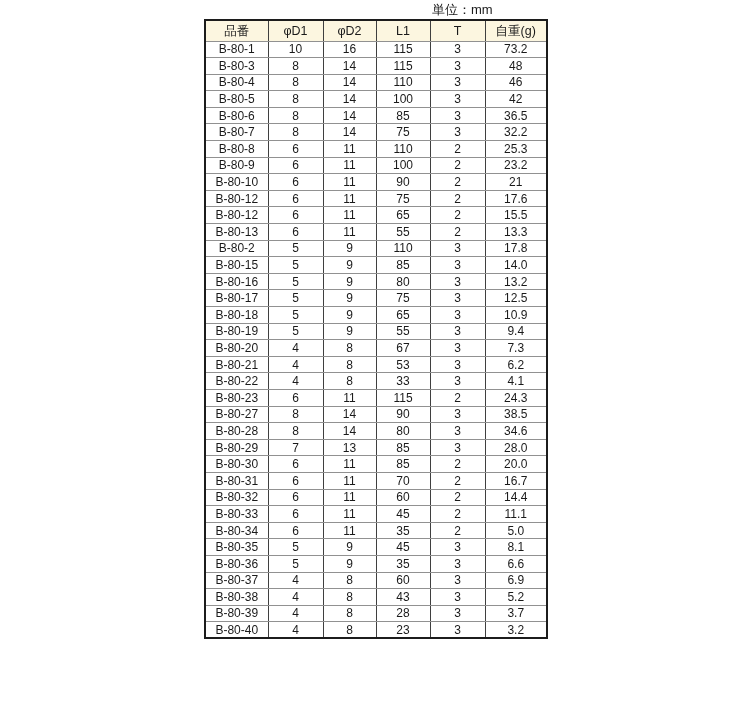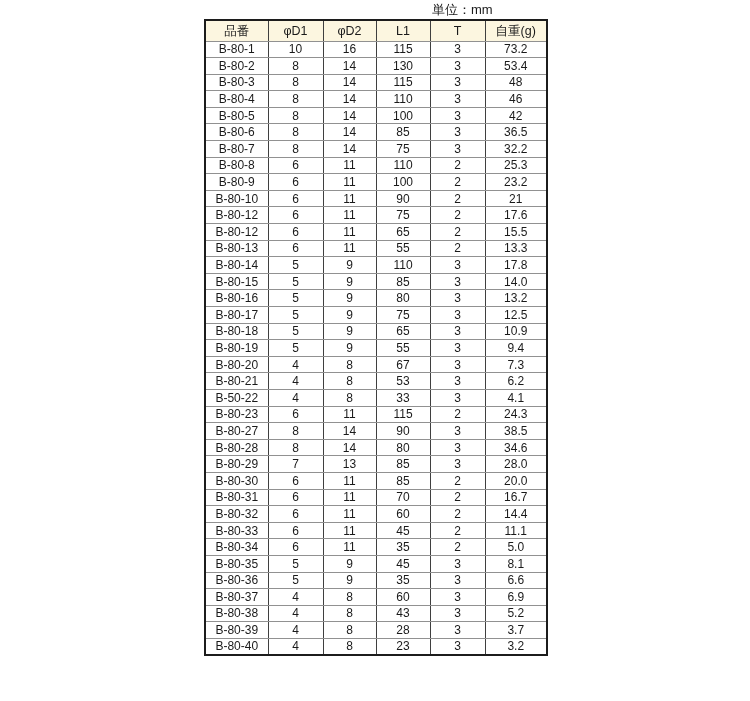--- a/index.html
+++ b/index.html
@@ -98,181 +98,173 @@
     <tbody>
         <tr>
           <td>B-80-1</td>
           <td>10</td>
           <td>16</td>
           <td>115</td>
           <td>3</td>
           <td>73.2</td>
         </tr>
         <tr>
+          <td>B-80-3</td>
+          <td>8</td>
+          <td>14</td>
+          <td>115</td>
+          <td>3</td>
+          <td>48</td>
+        </tr>
+        <tr>
+          <td>B-80-4</td>
+          <td>8</td>
+          <td>14</td>
+          <td>110</td>
+          <td>3</td>
+          <td>46</td>
+        </tr>
+        <tr>
+          <td>B-80-5</td>
+          <td>8</td>
+          <td>14</td>
+          <td>100</td>
+          <td>3</td>
+          <td>42</td>
+        </tr>
+        <tr>
+          <td>B-80-6</td>
+          <td>8</td>
+          <td>14</td>
+          <td>85</td>
+          <td>3</td>
+          <td>36.5</td>
+        </tr>
+        <tr>
+          <td>B-80-7</td>
+          <td>8</td>
+          <td>14</td>
+          <td>75</td>
+          <td>3</td>
+          <td>32.2</td>
+        </tr>
+        <tr>
+          <td>B-80-8</td>
+          <td>6</td>
+          <td>11</td>
+          <td>110</td>
+          <td>2</td>
+          <td>25.3</td>
+        </tr>
+        <tr>
+          <td>B-80-9</td>
+          <td>6</td>
+          <td>11</td>
+          <td>100</td>
+          <td>2</td>
+          <td>23.2</td>
+        </tr>
+        <tr>
+          <td>B-80-10</td>
+          <td>6</td>
+          <td>11</td>
+          <td>90</td>
+          <td>2</td>
+          <td>21</td>
+        </tr>
+        <tr>
+          <td>B-80-12</td>
+          <td>6</td>
+          <td>11</td>
+          <td>75</td>
+          <td>2</td>
+          <td>17.6</td>
+        </tr>
+        <tr>
+          <td>B-80-12</td>
+          <td>6</td>
+          <td>11</td>
+          <td>65</td>
+          <td>2</td>
+          <td>15.5</td>
+        </tr>
+        <tr>
+          <td>B-80-13</td>
+          <td>6</td>
+          <td>11</td>
+          <td>55</td>
+          <td>2</td>
+          <td>13.3</td>
+        </tr>
+        <tr>
           <td>B-80-2</td>
-          <td>8</td>
-          <td>14</td>
-          <td>130</td>
-          <td>3</td>
-          <td>53.4</td>
-        </tr>
-        <tr>
-          <td>B-80-3</td>
-          <td>8</td>
-          <td>14</td>
-          <td>115</td>
-          <td>3</td>
-          <td>48</td>
-        </tr>
-        <tr>
-          <td>B-80-4</td>
-          <td>8</td>
-          <td>14</td>
+          <td>5</td>
+          <td>9</td>
           <td>110</td>
           <td>3</td>
-          <td>46</td>
-        </tr>
-        <tr>
-          <td>B-80-5</td>
-          <td>8</td>
-          <td>14</td>
-          <td>100</td>
-          <td>3</td>
-          <td>42</td>
-        </tr>
-        <tr>
-          <td>B-80-6</td>
-          <td>8</td>
-          <td>14</td>
+          <td>17.8</td>
+        </tr>
+        <tr>
+          <td>B-80-15</td>
+          <td>5</td>
+          <td>9</td>
           <td>85</td>
           <td>3</td>
-          <td>36.5</td>
-        </tr>
-        <tr>
-          <td>B-80-7</td>
-          <td>8</td>
-          <td>14</td>
+          <td>14.0</td>
+        </tr>
+        <tr>
+          <td>B-80-16</td>
+          <td>5</td>
+          <td>9</td>
+          <td>80</td>
+          <td>3</td>
+          <td>13.2</td>
+        </tr>
+        <tr>
+          <td>B-80-17</td>
+          <td>5</td>
+          <td>9</td>
           <td>75</td>
           <td>3</td>
-          <td>32.2</td>
-        </tr>
-        <tr>
-          <td>B-80-8</td>
-          <td>6</td>
-          <td>11</td>
-          <td>110</td>
-          <td>2</td>
-          <td>25.3</td>
-        </tr>
-        <tr>
-          <td>B-80-9</td>
-          <td>6</td>
-          <td>11</td>
-          <td>100</td>
-          <td>2</td>
-          <td>23.2</td>
-        </tr>
-        <tr>
-          <td>B-80-10</td>
-          <td>6</td>
-          <td>11</td>
-          <td>90</td>
-          <td>2</td>
-          <td>21</td>
-        </tr>
-        <tr>
-          <td>B-80-12</td>
-          <td>6</td>
-          <td>11</td>
-          <td>75</td>
-          <td>2</td>
-          <td>17.6</td>
-        </tr>
-        <tr>
-          <td>B-80-12</td>
-          <td>6</td>
-          <td>11</td>
+          <td>12.5</td>
+        </tr>
+        <tr>
+          <td>B-80-18</td>
+          <td>5</td>
+          <td>9</td>
           <td>65</td>
-          <td>2</td>
-          <td>15.5</td>
-        </tr>
-        <tr>
-          <td>B-80-13</td>
-          <td>6</td>
-          <td>11</td>
+          <td>3</td>
+          <td>10.9</td>
+        </tr>
+        <tr>
+          <td>B-80-19</td>
+          <td>5</td>
+          <td>9</td>
           <td>55</td>
-          <td>2</td>
-          <td>13.3</td>
-        </tr>
-        <tr>
-          <td>B-80-14</td>
-          <td>5</td>
-          <td>9</td>
-          <td>110</td>
-          <td>3</td>
-          <td>17.8</td>
-        </tr>
-        <tr>
-          <td>B-80-15</td>
-          <td>5</td>
-          <td>9</td>
-          <td>85</td>
-          <td>3</td>
-          <td>14.0</td>
-        </tr>
-        <tr>
-          <td>B-80-16</td>
-          <td>5</td>
-          <td>9</td>
-          <td>80</td>
-          <td>3</td>
-          <td>13.2</td>
-        </tr>
-        <tr>
-          <td>B-80-17</td>
-          <td>5</td>
-          <td>9</td>
-          <td>75</td>
-          <td>3</td>
-          <td>12.5</td>
-        </tr>
-        <tr>
-          <td>B-80-18</td>
-          <td>5</td>
-          <td>9</td>
-          <td>65</td>
-          <td>3</td>
-          <td>10.9</td>
-        </tr>
-        <tr>
-          <td>B-80-19</td>
-          <td>5</td>
-          <td>9</td>
-          <td>55</td>
           <td>3</td>
           <td>9.4</td>
         </tr>
         <tr>
           <td>B-80-20</td>
           <td>4</td>
           <td>8</td>
           <td>67</td>
           <td>3</td>
           <td>7.3</td>
         </tr>
         <tr>
           <td>B-80-21</td>
           <td>4</td>
           <td>8</td>
           <td>53</td>
           <td>3</td>
           <td>6.2</td>
         </tr>
         <tr>
-          <td>B-50-22</td>
+          <td>B-80-22</td>
           <td>4</td>
           <td>8</td>
           <td>33</td>
           <td>3</td>
           <td>4.1</td>
         </tr>
         <tr>
           <td>B-80-23</td>
           <td>6</td>
           <td>11</td>

